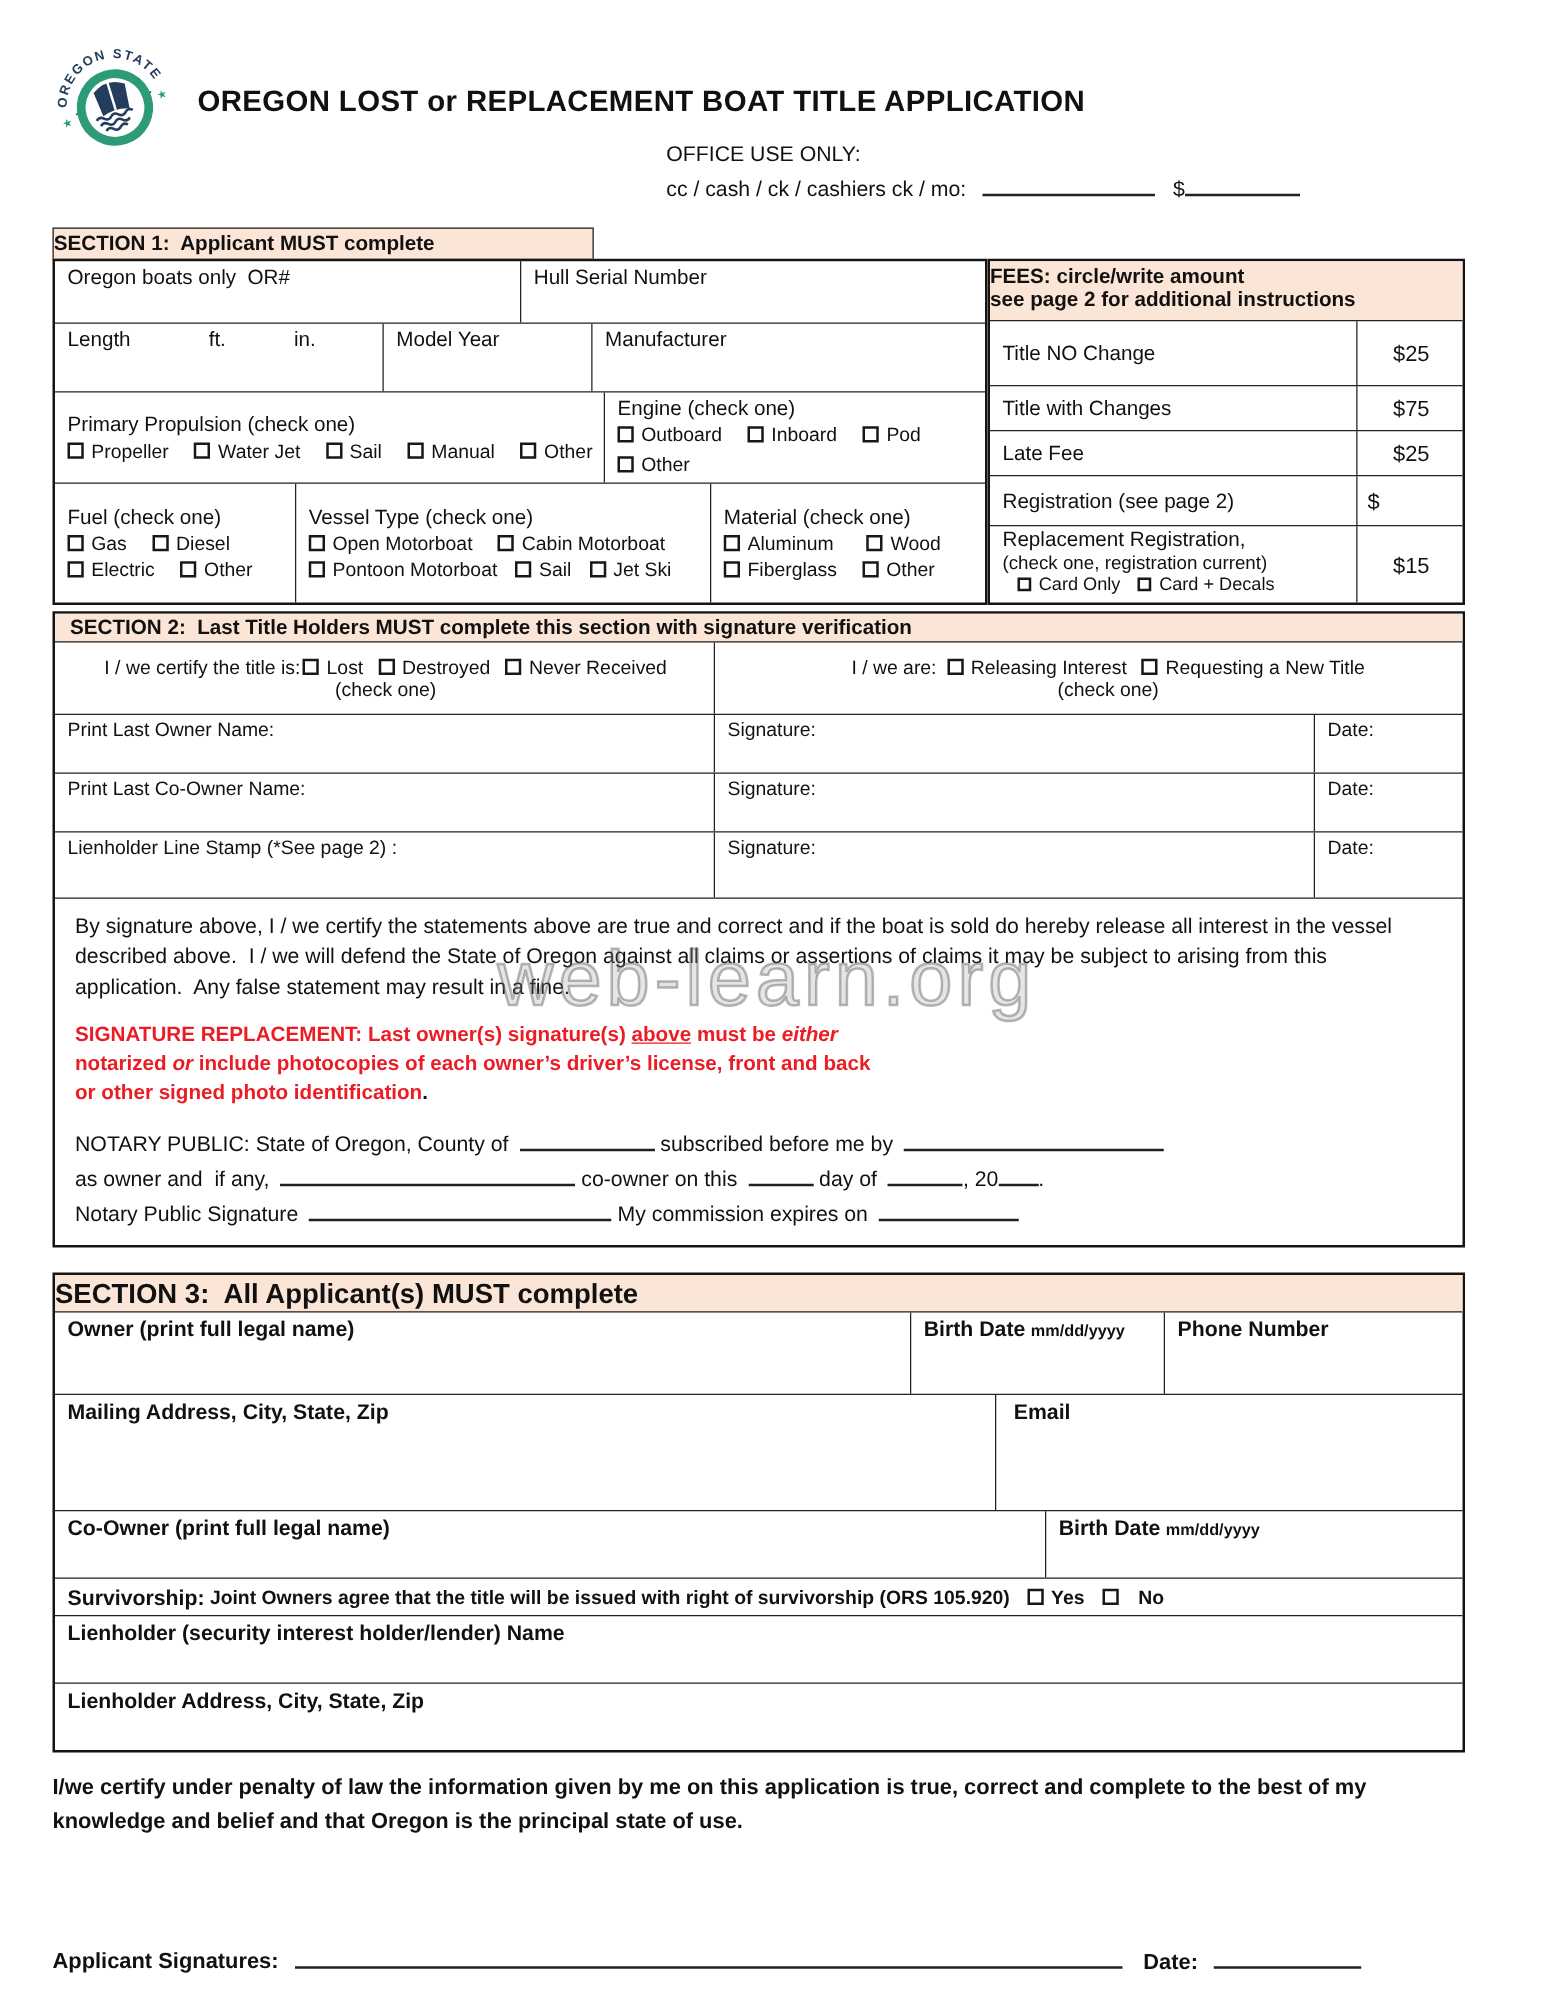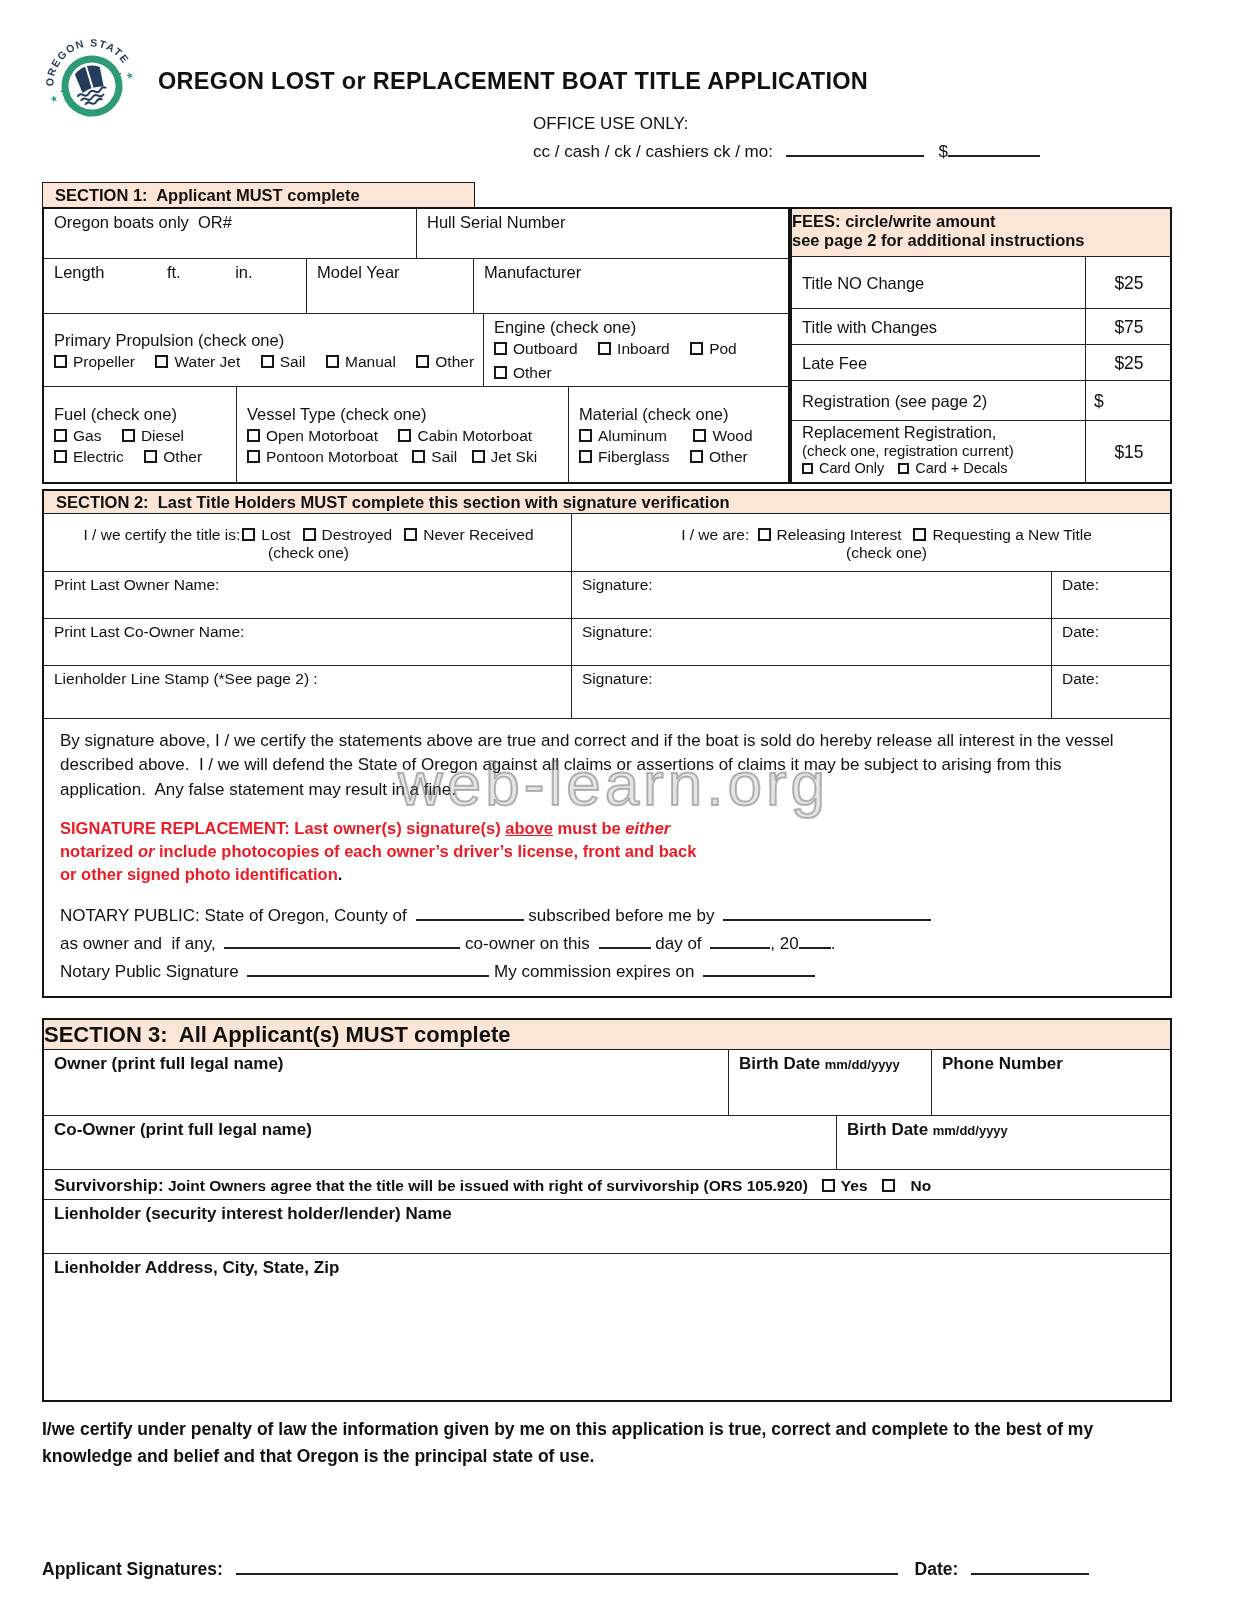--- a/index.html
+++ b/index.html
@@ -2,21 +2,21 @@
 <html><head>
 <meta charset="utf-8">
 <style>
   html,body { margin:0; padding:0; background:#ffffff; }
   body { font-family:"Liberation Sans", sans-serif; color:#111; }
   .page { position:relative; width:1239px; height:1603px; background:#fff; overflow:hidden; }
   .abs { position:absolute; }
   .title { font-size:23.5px; font-weight:bold; letter-spacing:0.3px; }
   .peach { background:#fbe5d6; }
   .sec-hdr { border:1.5px solid #1c1c1c; font-weight:bold; font-size:16.5px;
-             display:flex; align-items:center; padding-left:12px; box-sizing:border-box; }
+             display:flex; align-items:center; padding-left:0; box-sizing:border-box; }
   .tbl { border:2px solid #141414; box-sizing:border-box; background:#fff; display:flex; flex-direction:column; }
   .row { display:flex; border-bottom:1.5px solid #222; box-sizing:border-box; }
   .row.last { border-bottom:none; }
   .cell { border-right:1.5px solid #222; box-sizing:border-box; padding:4px 8px 2px 10px; overflow:hidden; }
   .cell.lastc { border-right:none; }
   .lbl { font-size:16.5px; }
   .cb { display:inline-block; width:13px; height:13px; border:2px solid #181818; box-sizing:border-box;
         vertical-align:-1px; margin-right:6px; background:#fff; }
   .opt { margin-right:16px; font-size:15.5px; white-space:nowrap; }
   .opts { margin-top:3px; }
@@ -201,21 +201,21 @@
         </div>
       <div class="cell lastc feeamt" style="justify-content:flex-start; padding-left:8px;">
           <span>$</span>
         </div>
     </div>
     <div class="row last" style="flex:1;">
       <div class="cell" style="flex:1; padding-top:2px;">
         <div class="lbl">Replacement Registration,</div>
         <div style="font-size:15px;">(check one, registration current)</div>
         <div style="font-size:14.5px; margin-top:1px;">
-          <span class="opt" style="font-size:14.5px; margin-right:10px;"><span class="cb" style="width:11px; height:11px;"></span><span>Card Only</span></span>
+          <span class="opt" style="font-size:14.5px; margin-right:10px;margin-left:12px;"><span class="cb" style="width:11px; height:11px;"></span><span>Card Only</span></span>
           <span class="opt" style="font-size:14.5px; margin-right:14px;"><span class="cb" style="width:11px; height:11px;"></span><span>Card + Decals</span></span>
         </div>
       </div>
       <div class="cell lastc feeamt">
           <span>$15</span>
         </div>
     </div>
   </div>
 
   <div class="abs tbl" style="left:42px; top:489px; width:1130px; height:509px;">
@@ -286,20 +286,24 @@
 
   <div class="abs tbl" style="left:42px; top:1018px; width:1130px; height:384px;">
     <div class="row peach" style="height:30px; align-items:center; font-weight:bold; font-size:22px;">
       <span>SECTION 3:&nbsp; All Applicant(s) MUST complete</span>
     </div>
     <div class="row" style="height:66px;">
       <div class="cell" style="width:685px;"><span class="s3lbl">Owner (print full legal name)</span></div>
       <div class="cell" style="width:203px;"><span class="s3lbl">Birth Date</span> <span class="s3lbl small">mm/dd/yyyy</span></div>
       <div class="cell lastc" style="flex:1;"><span class="s3lbl">Phone Number</span></div>
     </div>
+    <div class="row" style="height:93px;">
+      <div class="cell" style="width:753px;"><span class="s3lbl">Mailing Address, City, State, Zip</span></div>
+      <div class="cell lastc" style="flex:1; padding-left:14px;"><span class="s3lbl">Email</span></div>
+    </div>
     <div class="row" style="height:54px;">
       <div class="cell" style="width:793px;"><span class="s3lbl">Co-Owner (print full legal name)</span></div>
       <div class="cell lastc" style="flex:1;"><span class="s3lbl">Birth Date</span> <span class="s3lbl small">mm/dd/yyyy</span></div>
     </div>
     <div class="row" style="height:30px;">
       <div class="cell lastc" style="flex:1; display:flex; align-items:center;">
         <span class="s3lbl">Survivorship:</span>
         <span style="font-weight:bold; font-size:15.5px; white-space:pre;">&nbsp;Joint Owners agree that the title will be issued with right of survivorship (ORS 105.920)</span>
         <span class="opt" style="margin-left:14px; margin-right:14px; font-weight:bold;"><span class="cb"></span><span>Yes</span></span>
         <span class="opt" style="margin-right:0; font-weight:bold;"><span class="cb" style="margin-right:16px;"></span><span>No</span></span>

